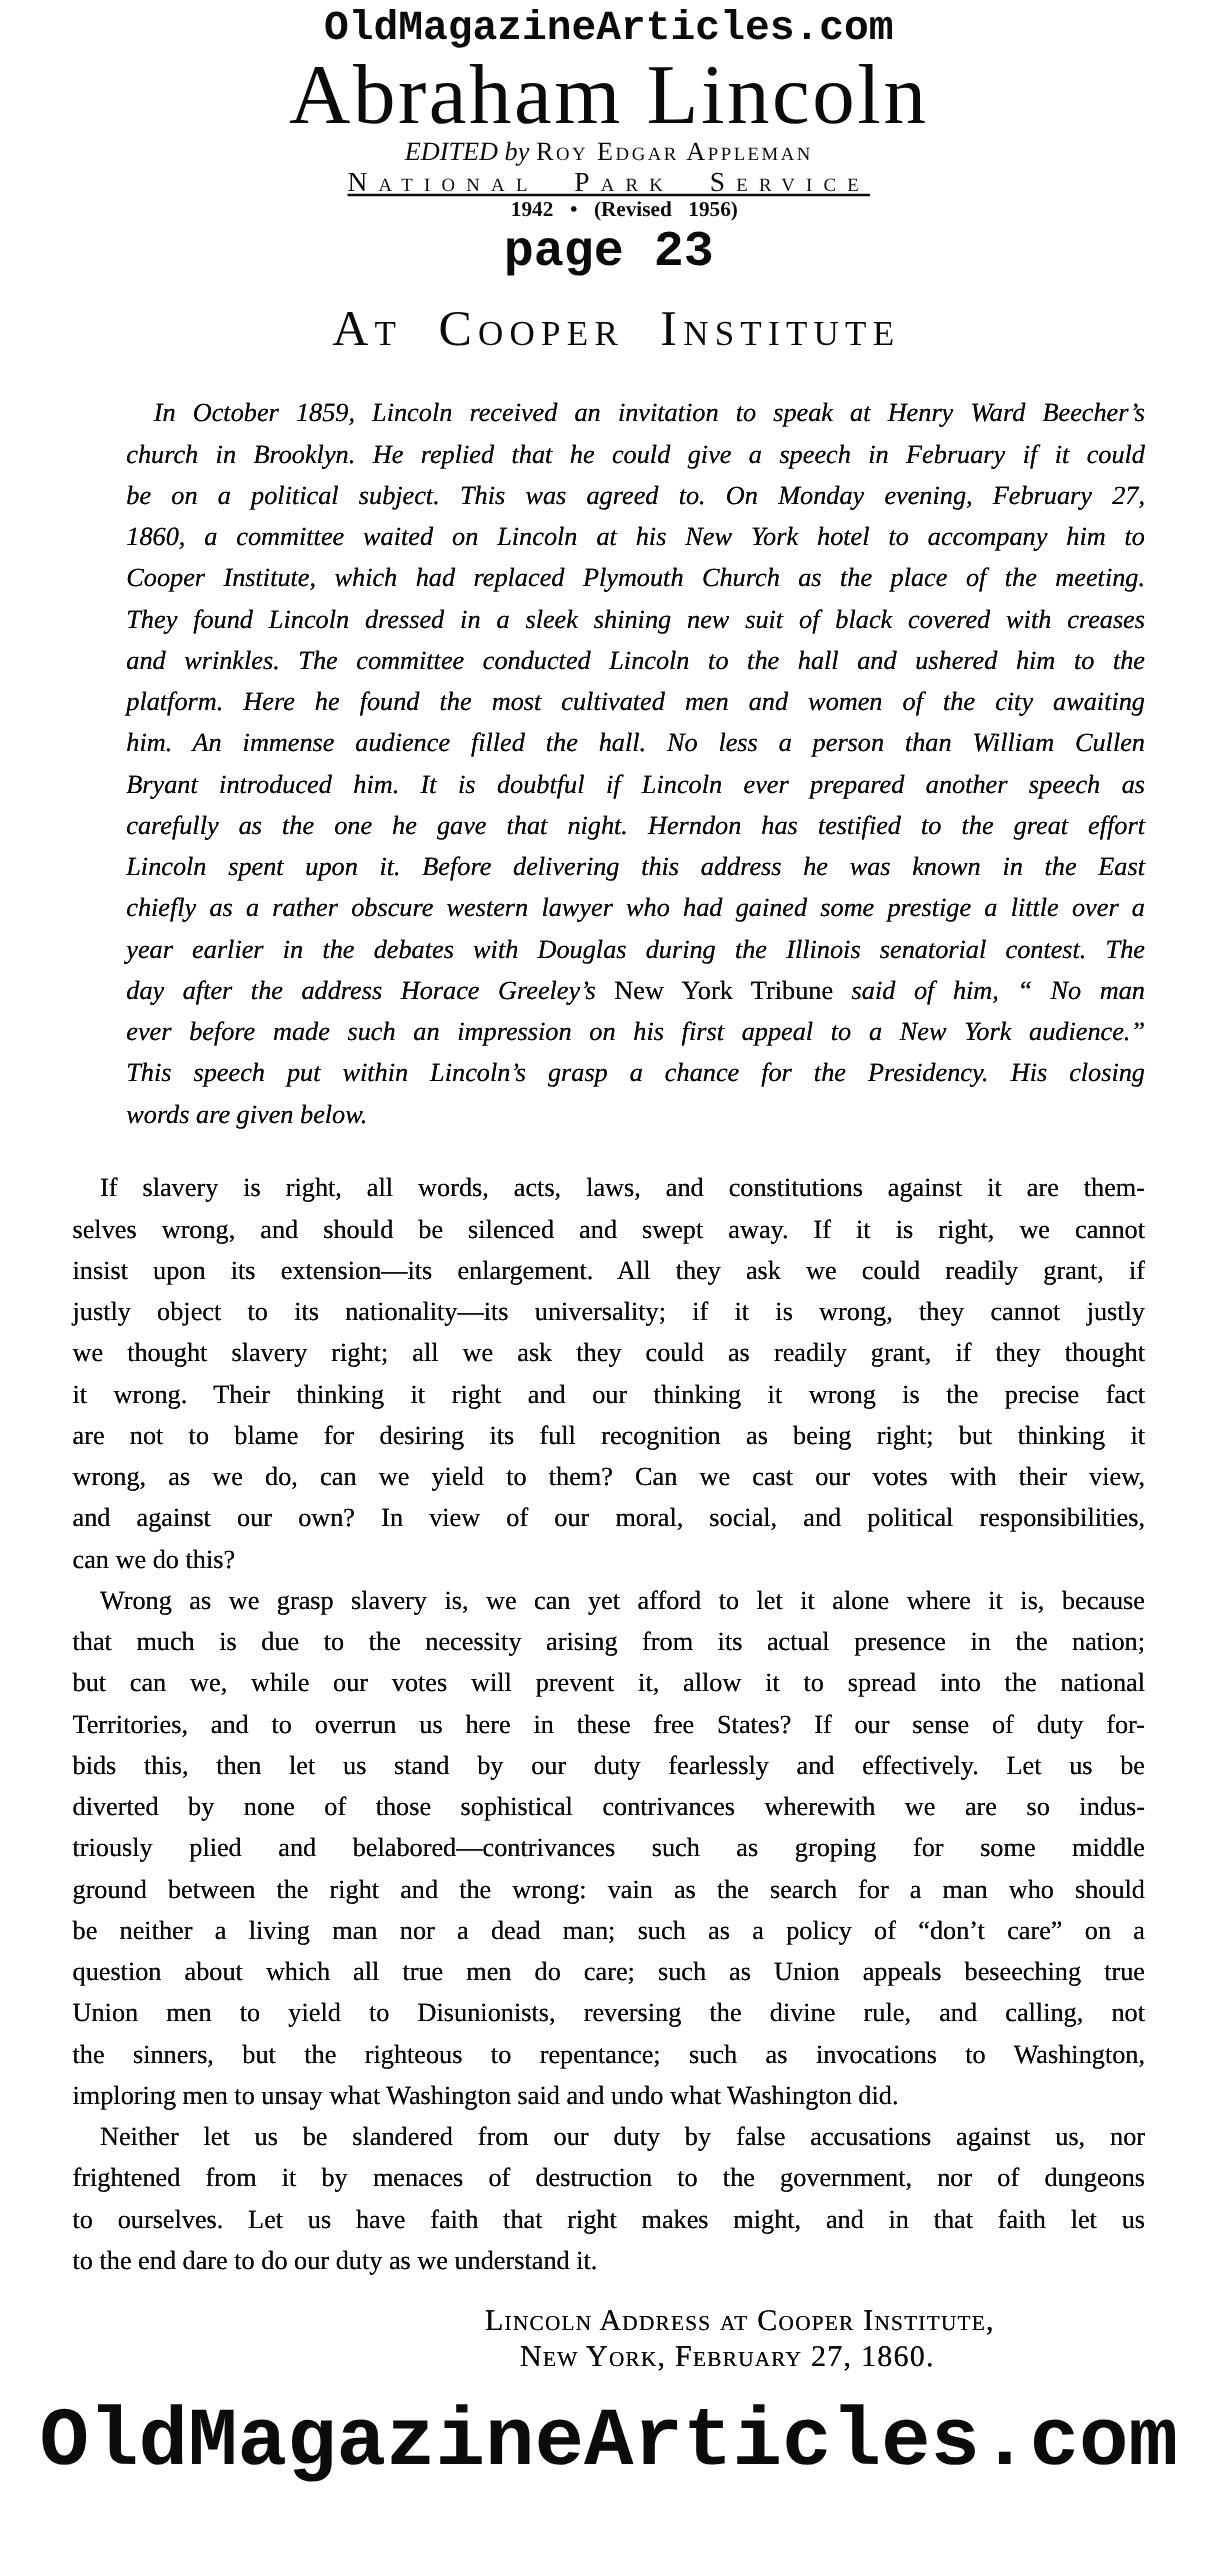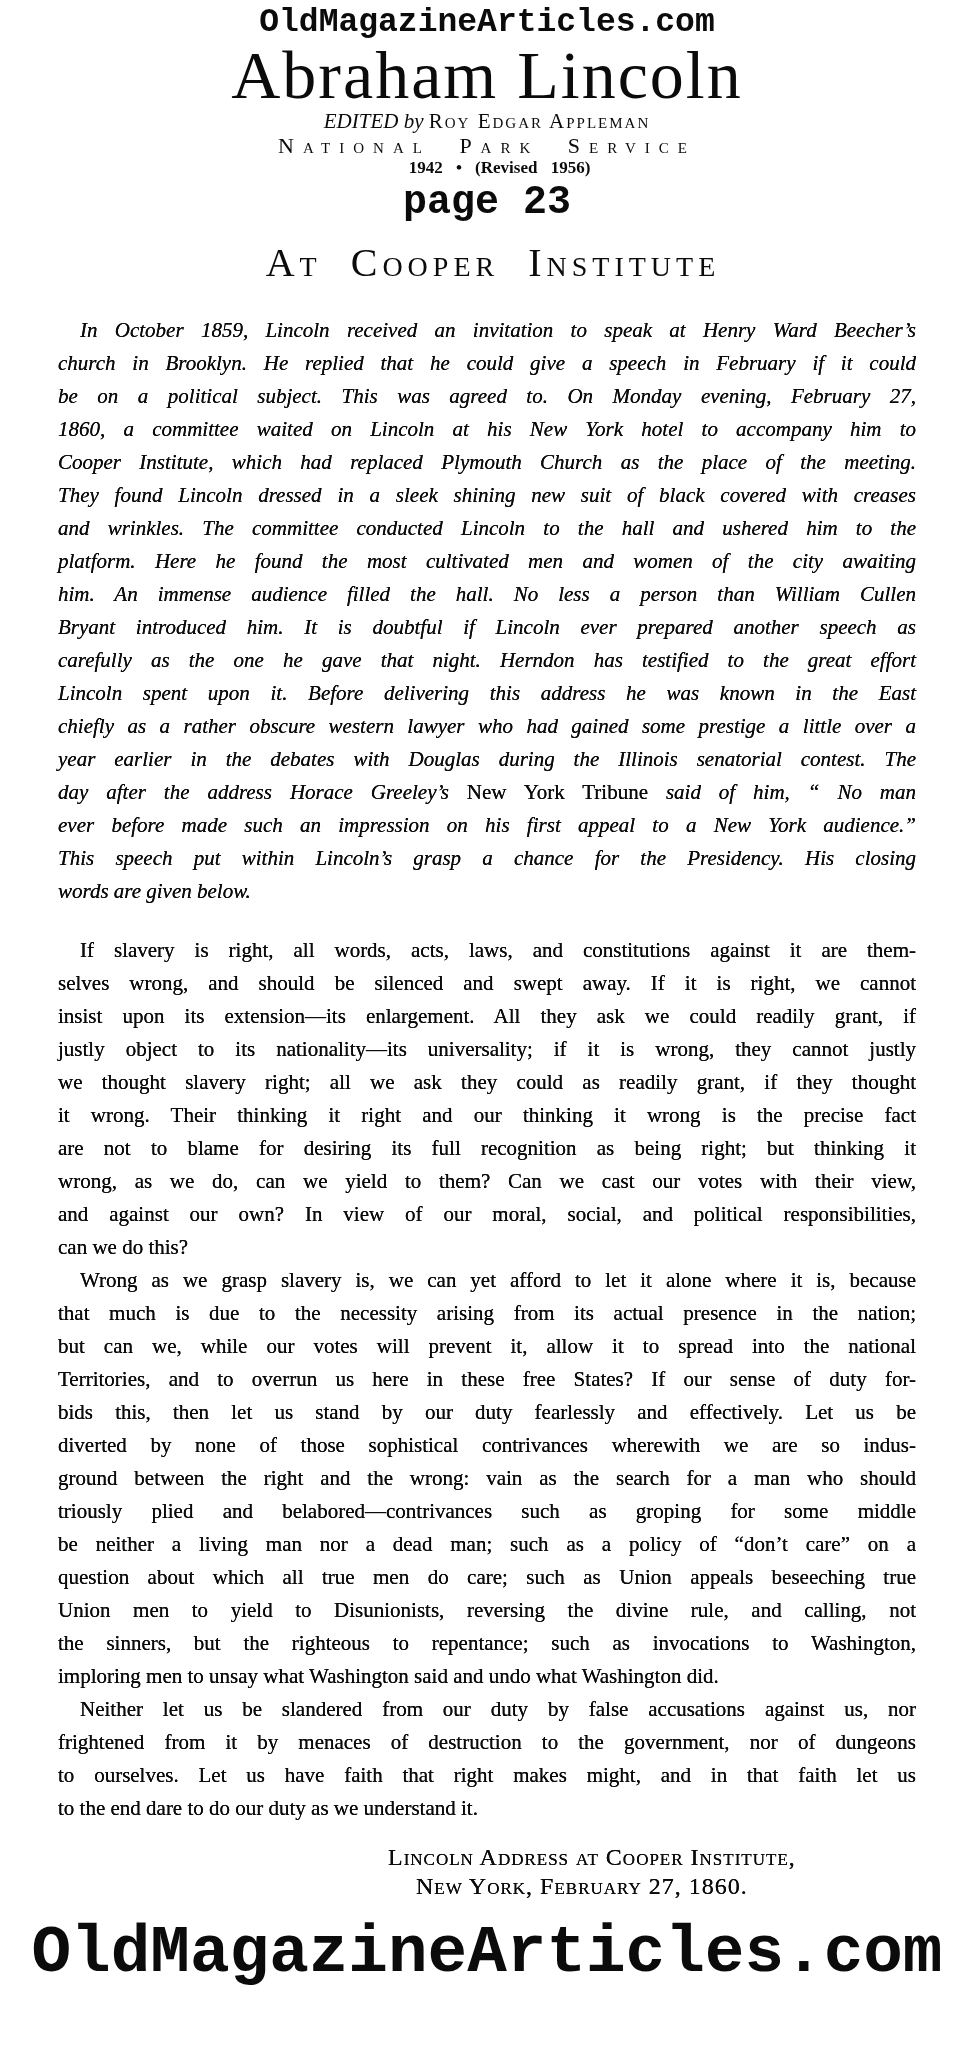--- a/index.html
+++ b/index.html
@@ -9,32 +9,32 @@
 
   
   .site-top{margin-top:4px;line-height:38px;font-family:"Liberation Mono",monospace;
             font-weight:bold;font-size:33px;text-align:center;letter-spacing:0;}
   .book-title{line-height:66px;font-size:68px;text-align:center;font-weight:normal;
               margin:0;letter-spacing:2px;}
   .edited-line{line-height:26px;text-align:center;font-size:21px;}
   .edited-prefix{font-style:italic;}
   .editor{font-variant:small-caps;letter-spacing:2px;}
   .agency{line-height:24px;text-align:center;font-variant:small-caps;font-size:22px;
-          letter-spacing:9px;word-spacing:14px;}
+          letter-spacing:9px;word-spacing:14px;text-decoration:underline;}
   .dateline{line-height:20px;text-align:center;font-weight:bold;font-size:17px;word-spacing:9px;padding-left:25px;}
   .page-label{margin-top:2px;line-height:46px;font-family:"Liberation Mono",monospace;
               font-weight:bold;font-size:40px;text-align:center;}
 
   
   .article-title{margin:12px 0 0 0;line-height:50px;text-align:center;font-weight:normal;
                  font-variant:small-caps;font-size:40px;letter-spacing:5px;word-spacing:14px;padding-left:12px;}
 
   
   .textcol{padding:0 58px;text-shadow:0 0 .4px #000;}
-  .intro{margin-top:26px;}
+  .intro{margin-top:26px;margin-left:43px;}
   .speech{margin-top:26px;}
   .tline{height:33px;line-height:33px;font-size:21px;text-align:justify;text-align-last:justify;}
   .tline.first{text-indent:22px;}
   .tline.last{text-align-last:left;}
   .intro .tline{font-style:italic;}
   .intro .roman{font-style:normal;}
 
   
   .attribution{margin:18px 0 0 388px;text-shadow:0 0 .4px #000;}
   .attr-line{line-height:29px;font-variant:small-caps;font-size:24px;letter-spacing:1px;}
@@ -98,22 +98,22 @@
       <div class="tline">are not to blame for desiring its full recognition as being right; but thinking it</div>
       <div class="tline">wrong, as we do, can we yield to them?  Can we cast our votes with their view,</div>
       <div class="tline">and against our own?  In view of our moral, social, and political responsibilities,</div>
       <div class="tline last">can we do this?</div>
       <div class="tline first">Wrong as we grasp slavery is, we can yet afford to let it alone where it is, because</div>
       <div class="tline">that much is due to the necessity arising from its actual presence in the nation;</div>
       <div class="tline">but can we, while our votes will prevent it, allow it to spread into the national</div>
       <div class="tline">Territories, and to overrun us here in these free States?  If our sense of duty for-</div>
       <div class="tline">bids this, then let us stand by our duty fearlessly and effectively.  Let us be</div>
       <div class="tline">diverted by none of those sophistical contrivances wherewith we are so indus-</div>
+      <div class="tline">triously plied and belabored—contrivances such as groping for some middle</div>
       <div class="tline">ground between the right and the wrong: vain as the search for a man who should</div>
-      <div class="tline">triously plied and belabored—contrivances such as groping for some middle</div>
       <div class="tline">be neither a living man nor a dead man; such as a policy of “don’t care” on a</div>
       <div class="tline">question about which all true men do care; such as Union appeals beseeching true</div>
       <div class="tline">Union men to yield to Disunionists, reversing the divine rule, and calling, not</div>
       <div class="tline">the sinners, but the righteous to repentance; such as invocations to Washington,</div>
       <div class="tline last">imploring men to unsay what Washington said and undo what Washington did.</div>
       <div class="tline first">Neither let us be slandered from our duty by false accusations against us, nor</div>
       <div class="tline">frightened from it by menaces of destruction to the government, nor of dungeons</div>
       <div class="tline">to ourselves.  Let us have faith that right makes might, and in that faith let us</div>
       <div class="tline last">to the end dare to do our duty as we understand it.</div>
     </div>

